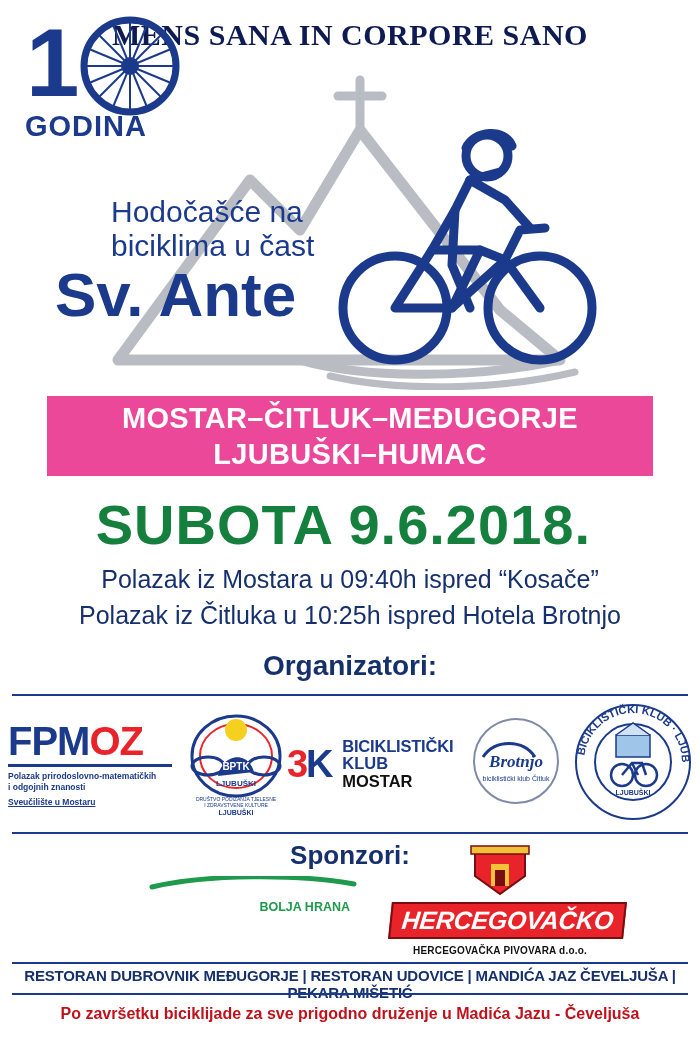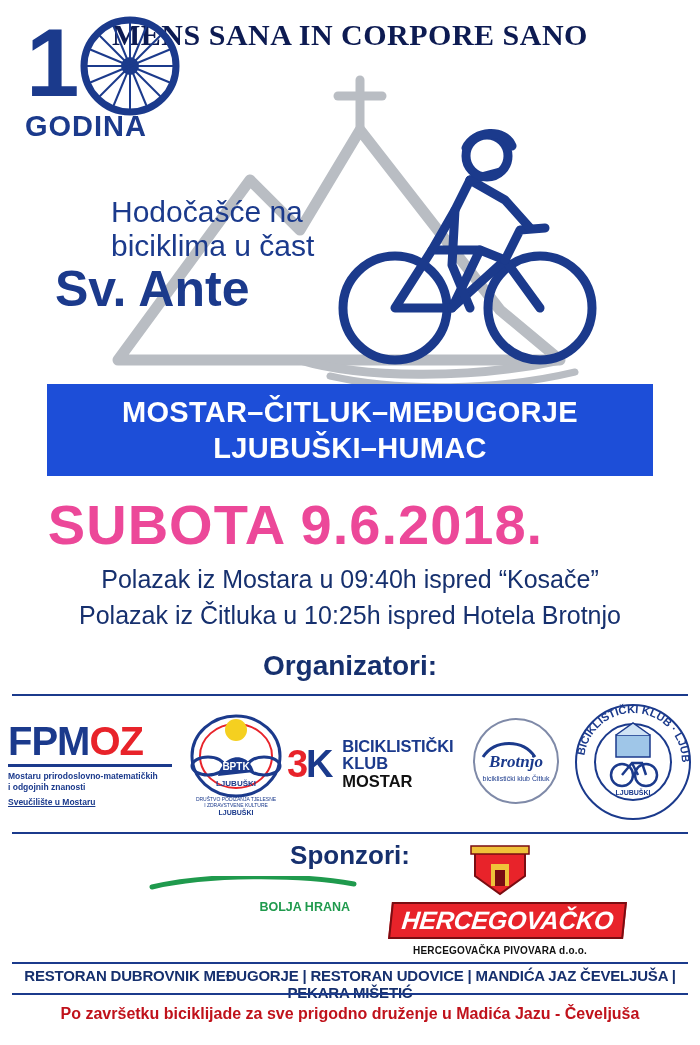--- a/index.html
+++ b/index.html
@@ -77,56 +77,56 @@
   .title-small {
     font-family: "Liberation Sans", sans-serif;
     font-size: 30px;
     line-height: 1.12;
     color: #1b3a8c;
     padding-left: 56px;
   }
   .title-big {
     font-family: "Liberation Sans", sans-serif;
     font-weight: bold;
-    font-size: 50px;
+    font-size: 62px;
     line-height: 1;
     color: #1b3a8c;
     margin-top: 2px;
   }
 
   
   .route {
     position: absolute;
-    top: 384px;
+    top: 396px;
     left: 47px;
     width: 606px;
-    height: 92px;
-    background: #1d4ed8;
+    height: 80px;
+    background: #ec4899;
     color: #ffffff;
     display: flex;
     flex-direction: column;
     align-items: center;
     justify-content: center;
     font-weight: bold;
     font-size: 29px;
     line-height: 1.25;
     letter-spacing: 0.3px;
   }
 
   
   .date {
     position: absolute;
     top: 492px;
     left: 0;
     width: 591px;
-    text-align: center;
+    text-align: right;
     font-weight: bold;
     font-size: 56px;
     letter-spacing: 1px;
-    color: #ec4899;
+    color: #15803d;
   }
 
   
   .departures {
     position: absolute;
     top: 562px;
     left: 0;
     width: 700px;
     text-align: center;
     color: #16306e;
@@ -382,21 +382,21 @@
   <div class="org-title">Organizatori:</div>
   <div class="rule rule-1"></div>
 
   <div class="org-row">
 
     <div class="logo" style="width:176px;">
       <div class="fpmoz-main">
         <span>FPM</span><span class="oz">OZ</span>
       </div>
       <div class="fpmoz-line"></div>
-      <div class="fpmoz-sub">Mostaru prirodoslovno-matematičkih</div>
+      <div class="fpmoz-sub">Polazak prirodoslovno-matematičkih</div>
       <div class="fpmoz-sub">i odgojnih znanosti</div>
       <div class="fpmoz-sub2">Sveučilište u Mostaru</div>
     </div>
 
     <div class="logo" style="width:96px;">
       <svg width="96" height="112" viewBox="0 0 96 112" xmlns="http://www.w3.org/2000/svg">
         <ellipse cx="48" cy="50" rx="44" ry="40" fill="none" stroke="#1b3a8c" stroke-width="3"></ellipse>
         <ellipse cx="48" cy="50" rx="36" ry="32" fill="none" stroke="#e8232a" stroke-width="2"></ellipse>
         <circle cx="48" cy="24" r="11" fill="#f5d020"></circle>
         <path d="M30 70 C34 48 60 44 66 66" fill="#1b3a8c"></path>

